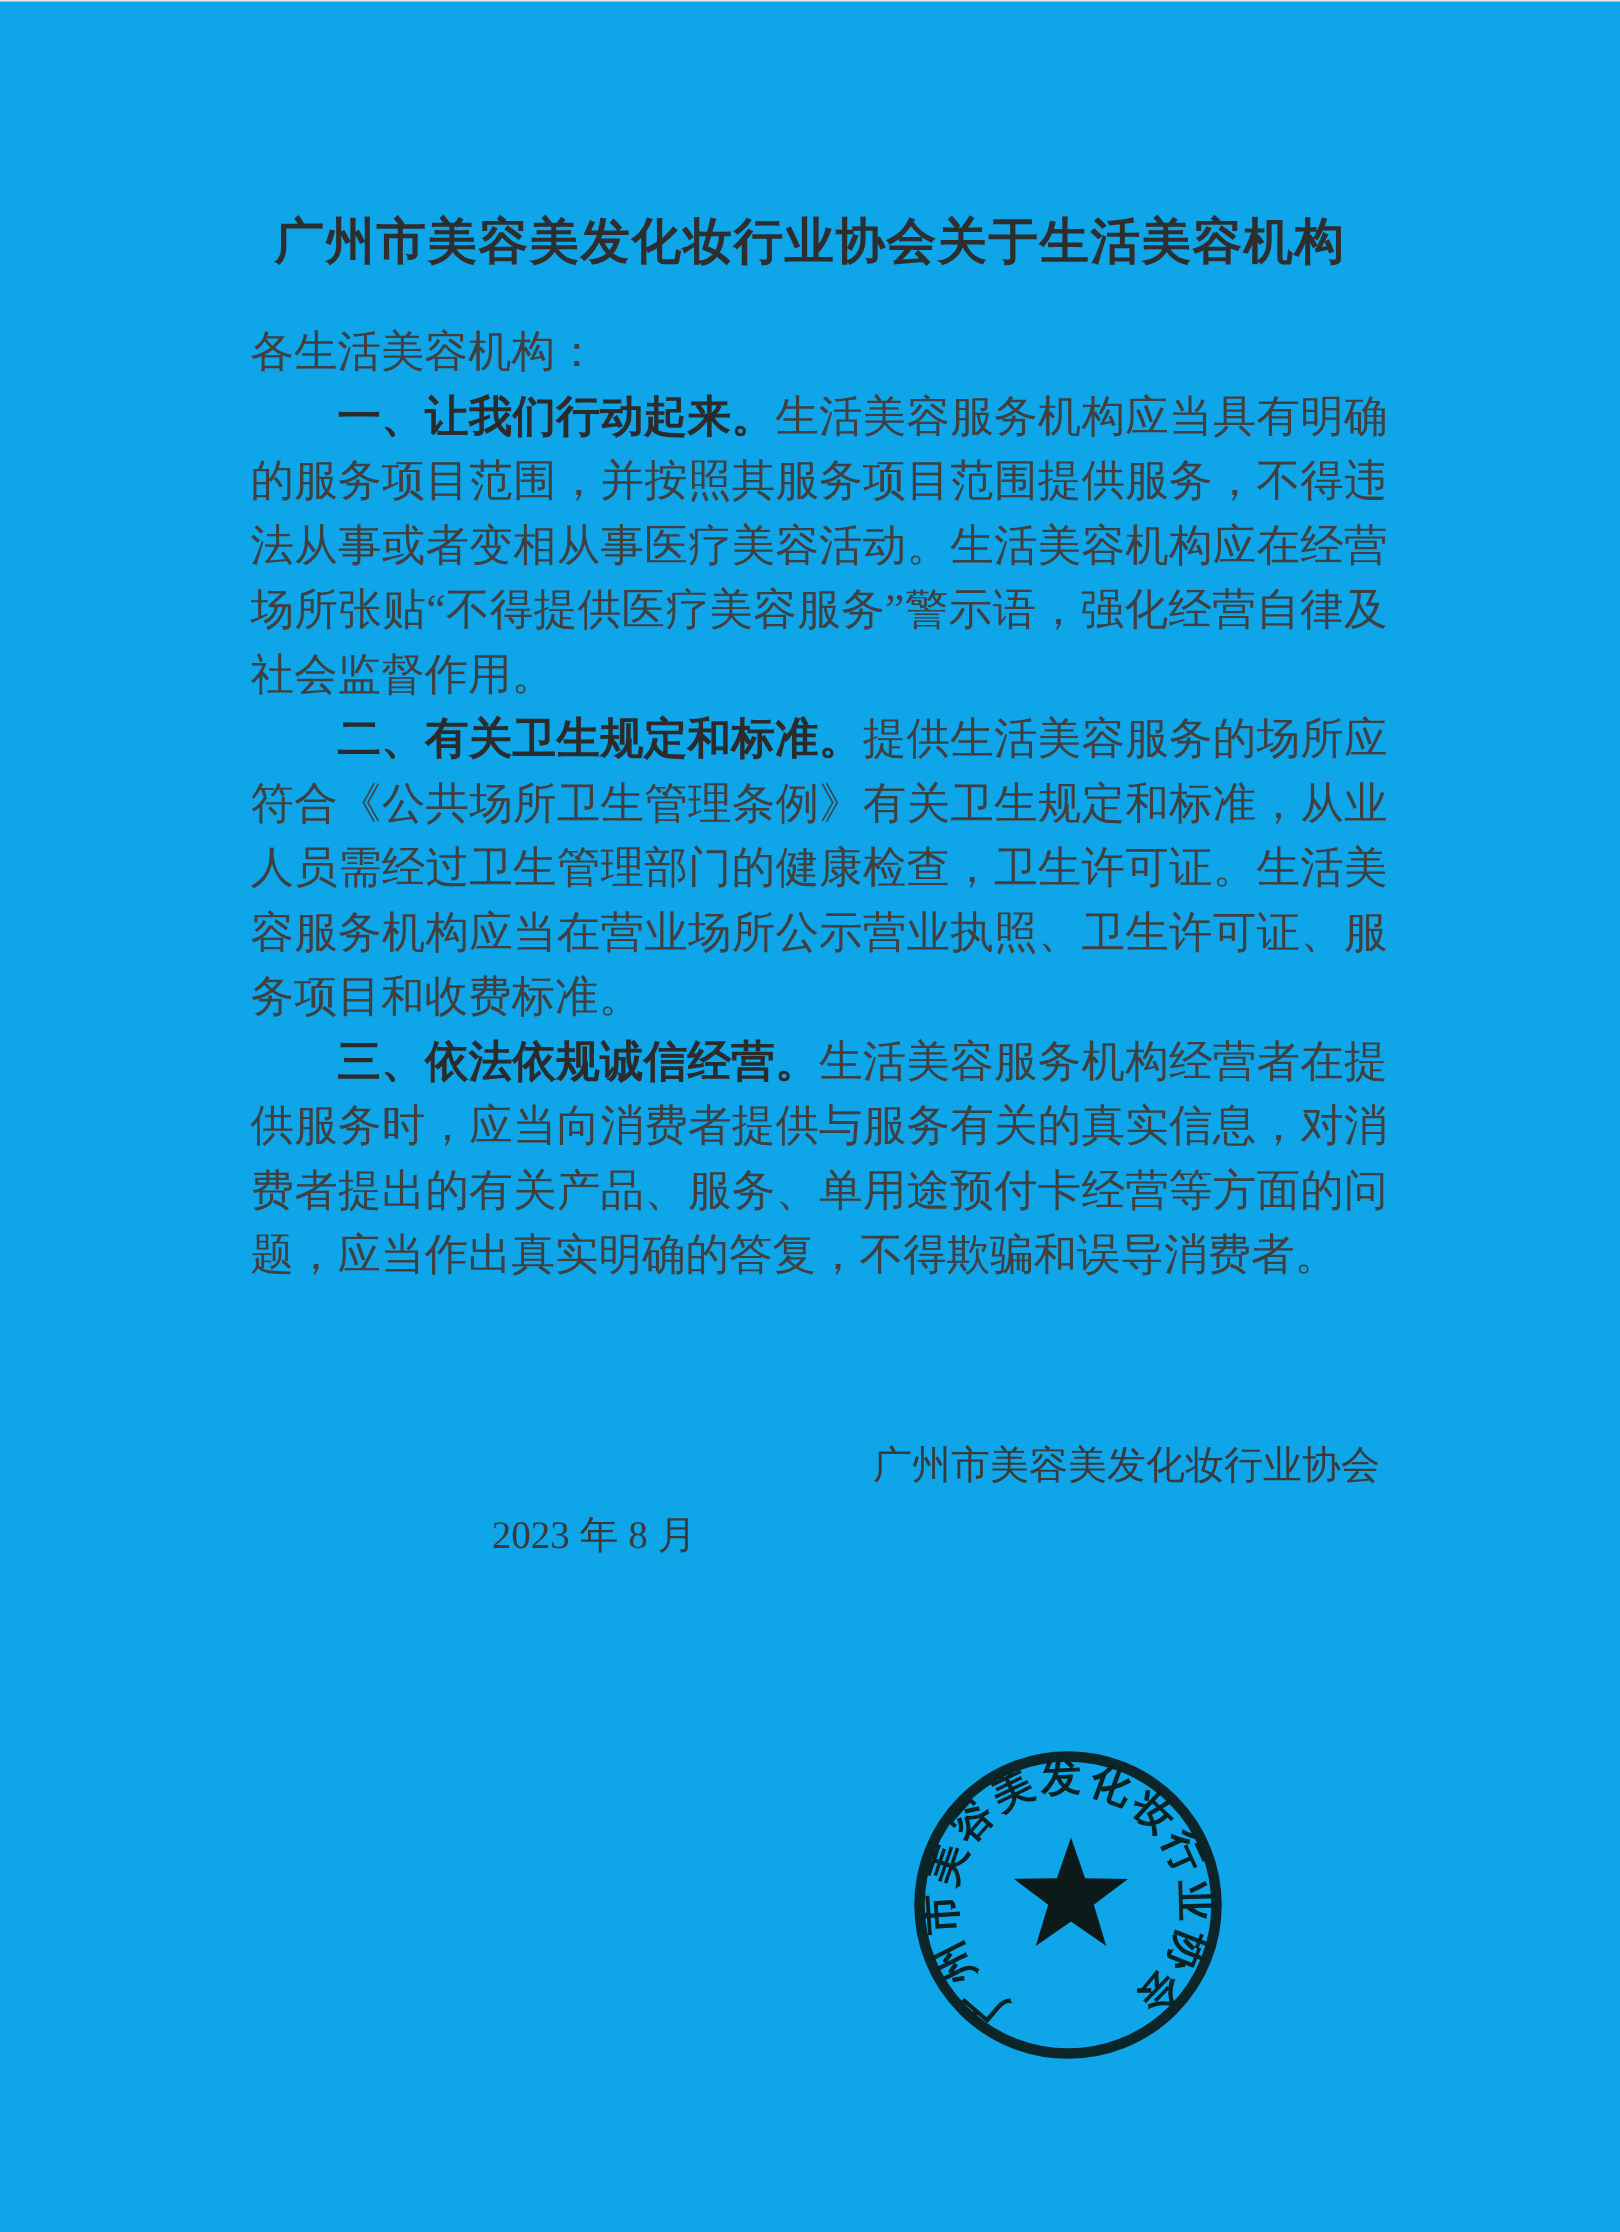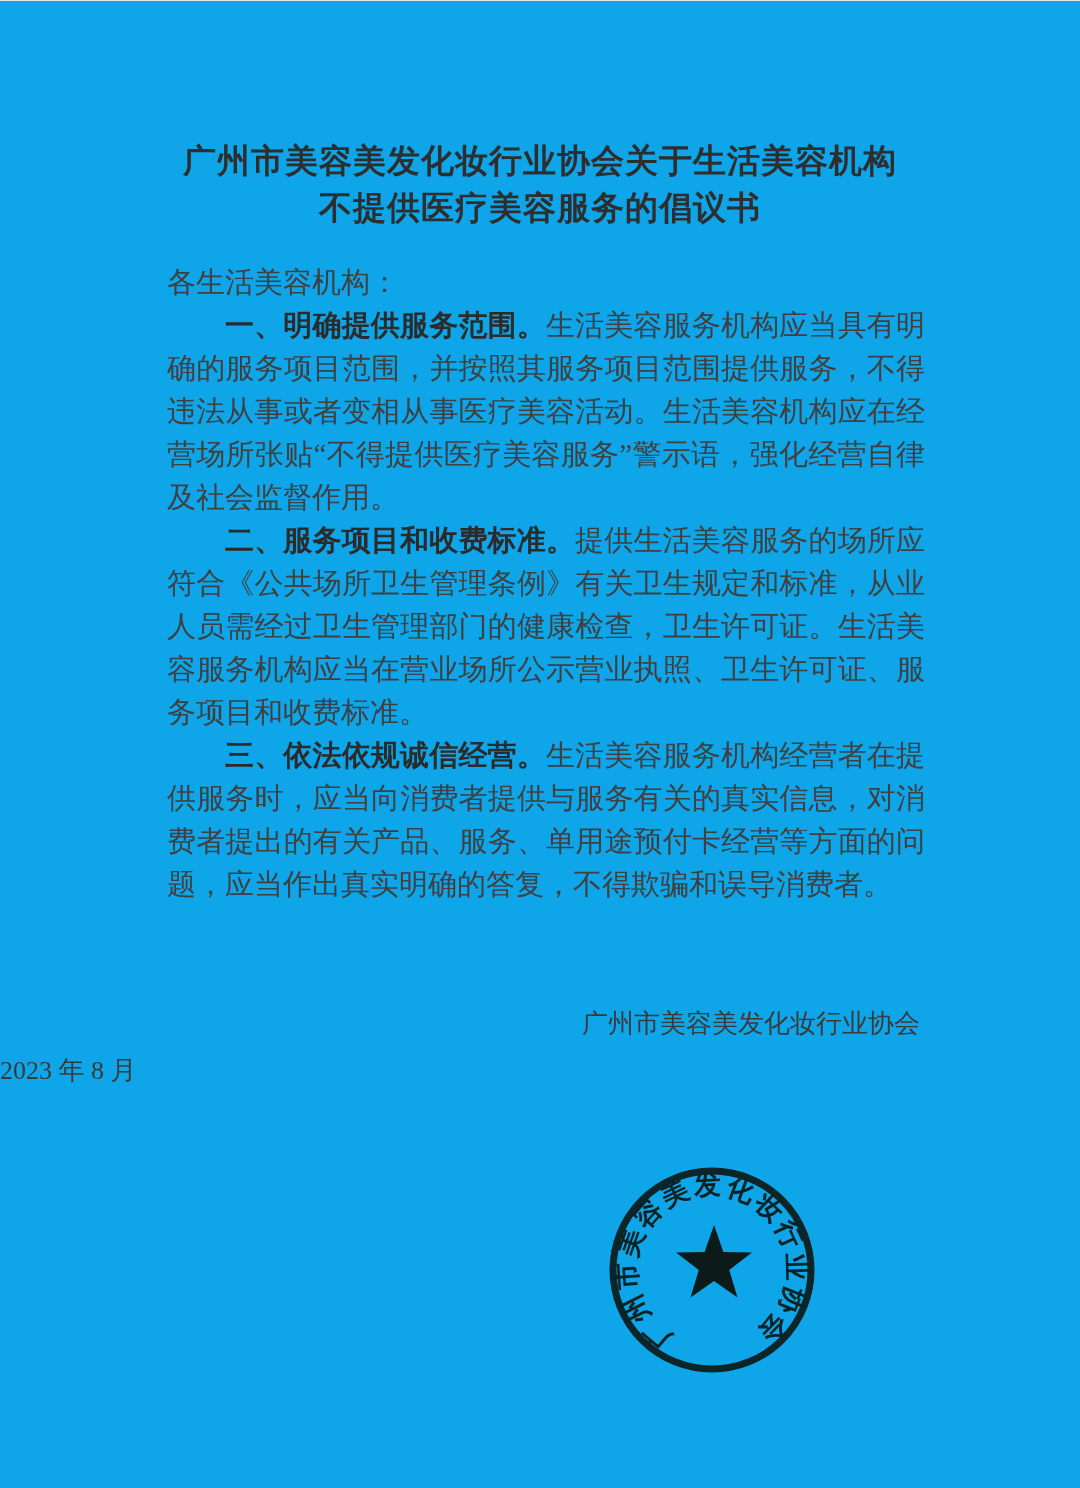--- a/index.html
+++ b/index.html
@@ -38,21 +38,21 @@
   }
   .doc-body p { margin: 0; }
   .indent { text-indent: 2em; }
   .lead {
     font-family: "Liberation Sans", "DejaVu Sans", sans-serif;
     font-weight: 700;
     color: #2b2b2b;
   }
   .signature { margin-top: 94px; font-size: 26px; line-height: 47px; color: #3a3a3a; }
   .sign-org  { margin: 0; text-align: right; padding-right: 160px; }
-  .sign-date { margin: 0; text-align: left; padding-right: 288px; }
+  .sign-date { margin: 0; text-align: center; padding-right: 288px; }
   .seal {
     position: absolute;
     left: 606px;
     top: 1163px;
     width: 212px;
     height: 212px;
     mix-blend-mode: multiply;
     pointer-events: none;
   }
   .seal svg { display: block; }
@@ -64,30 +64,29 @@
     letter-spacing: 1px;
   }
 </style>
 </head>
 <body>
 
 <div class="page">
 
   <h1 class="title">
     <span class="tline">广州市美容美发化妆行业协会关于生活美容机构</span>
-    <span class="tline">不提供医疗美容服务的倡议书</span>
   </h1>
 
   <div class="doc-body">
     <p>各生活美容机构：</p>
 
 
-    <p class="indent"><span class="lead">一、明确提供服务范围。</span><span>生活美容服务机构应当具有明确的服务项目范围，并按照其服务项目范围提供服务，不得违法从事或者变相从事医疗美容活动。生活美容机构应在经营场所张贴“不得提供医疗美容服务”警示语，强化经营自律及社会监督作用。</span></p>
+    <p class="indent"><span class="lead">一、让我们行动起来。</span><span>生活美容服务机构应当具有明确的服务项目范围，并按照其服务项目范围提供服务，不得违法从事或者变相从事医疗美容活动。生活美容机构应在经营场所张贴“不得提供医疗美容服务”警示语，强化经营自律及社会监督作用。</span></p>
 
-    <p class="indent"><span class="lead">二、服务项目和收费标准。</span><span>提供生活美容服务的场所应符合《公共场所卫生管理条例》有关卫生规定和标准，从业人员需经过卫生管理部门的健康检查，卫生许可证。生活美容服务机构应当在营业场所公示营业执照、卫生许可证、服务项目和收费标准。</span></p>
+    <p class="indent"><span class="lead">二、有关卫生规定和标准。</span><span>提供生活美容服务的场所应符合《公共场所卫生管理条例》有关卫生规定和标准，从业人员需经过卫生管理部门的健康检查，卫生许可证。生活美容服务机构应当在营业场所公示营业执照、卫生许可证、服务项目和收费标准。</span></p>
 
     <p class="indent"><span class="lead">三、依法依规诚信经营。</span><span>生活美容服务机构经营者在提供服务时，应当向消费者提供与服务有关的真实信息，对消费者提出的有关产品、服务、单用途预付卡经营等方面的问题，应当作出真实明确的答复，不得欺骗和误导消费者。</span></p>
 
   </div>
 
   <div class="signature">
     <p class="sign-org">广州市美容美发化妆行业协会</p>
     <p class="sign-date">2023 年 8 月</p>
   </div>
 

